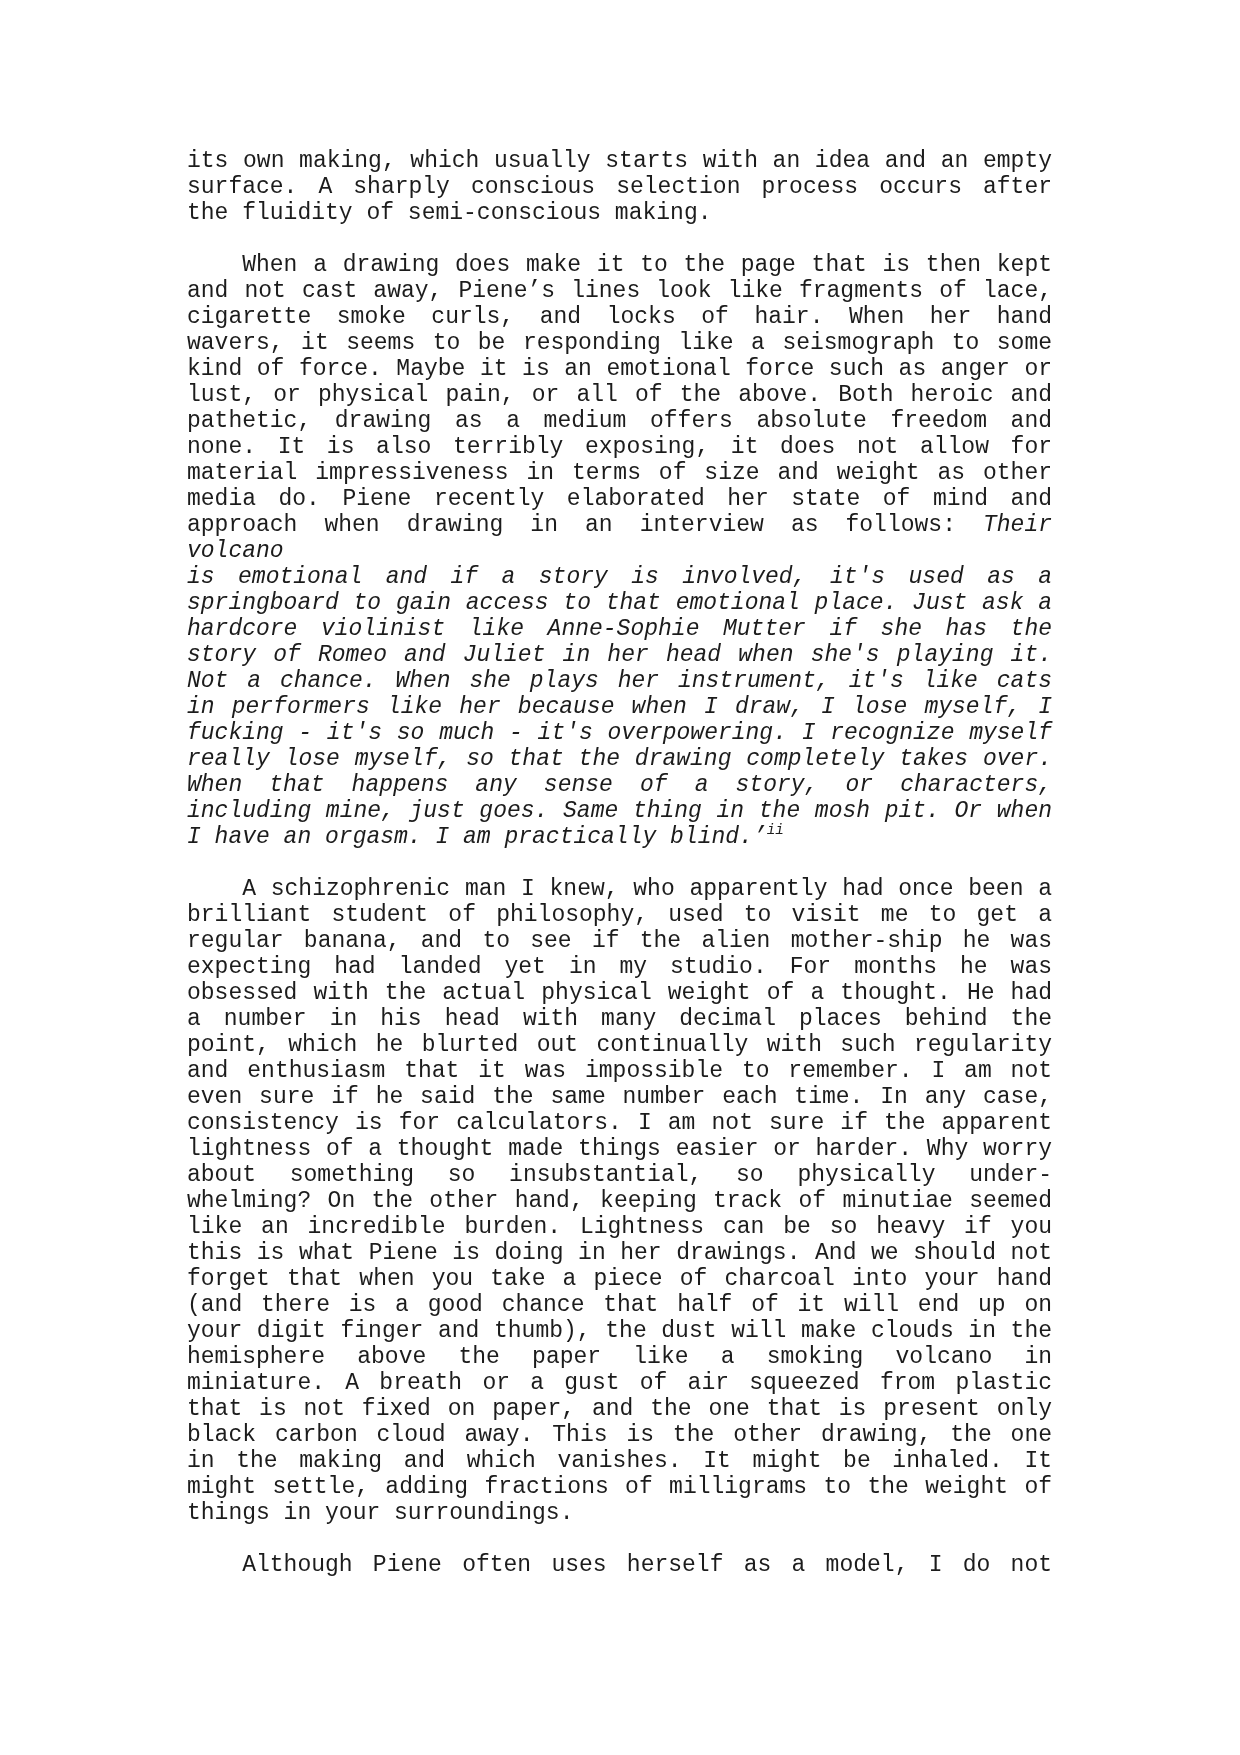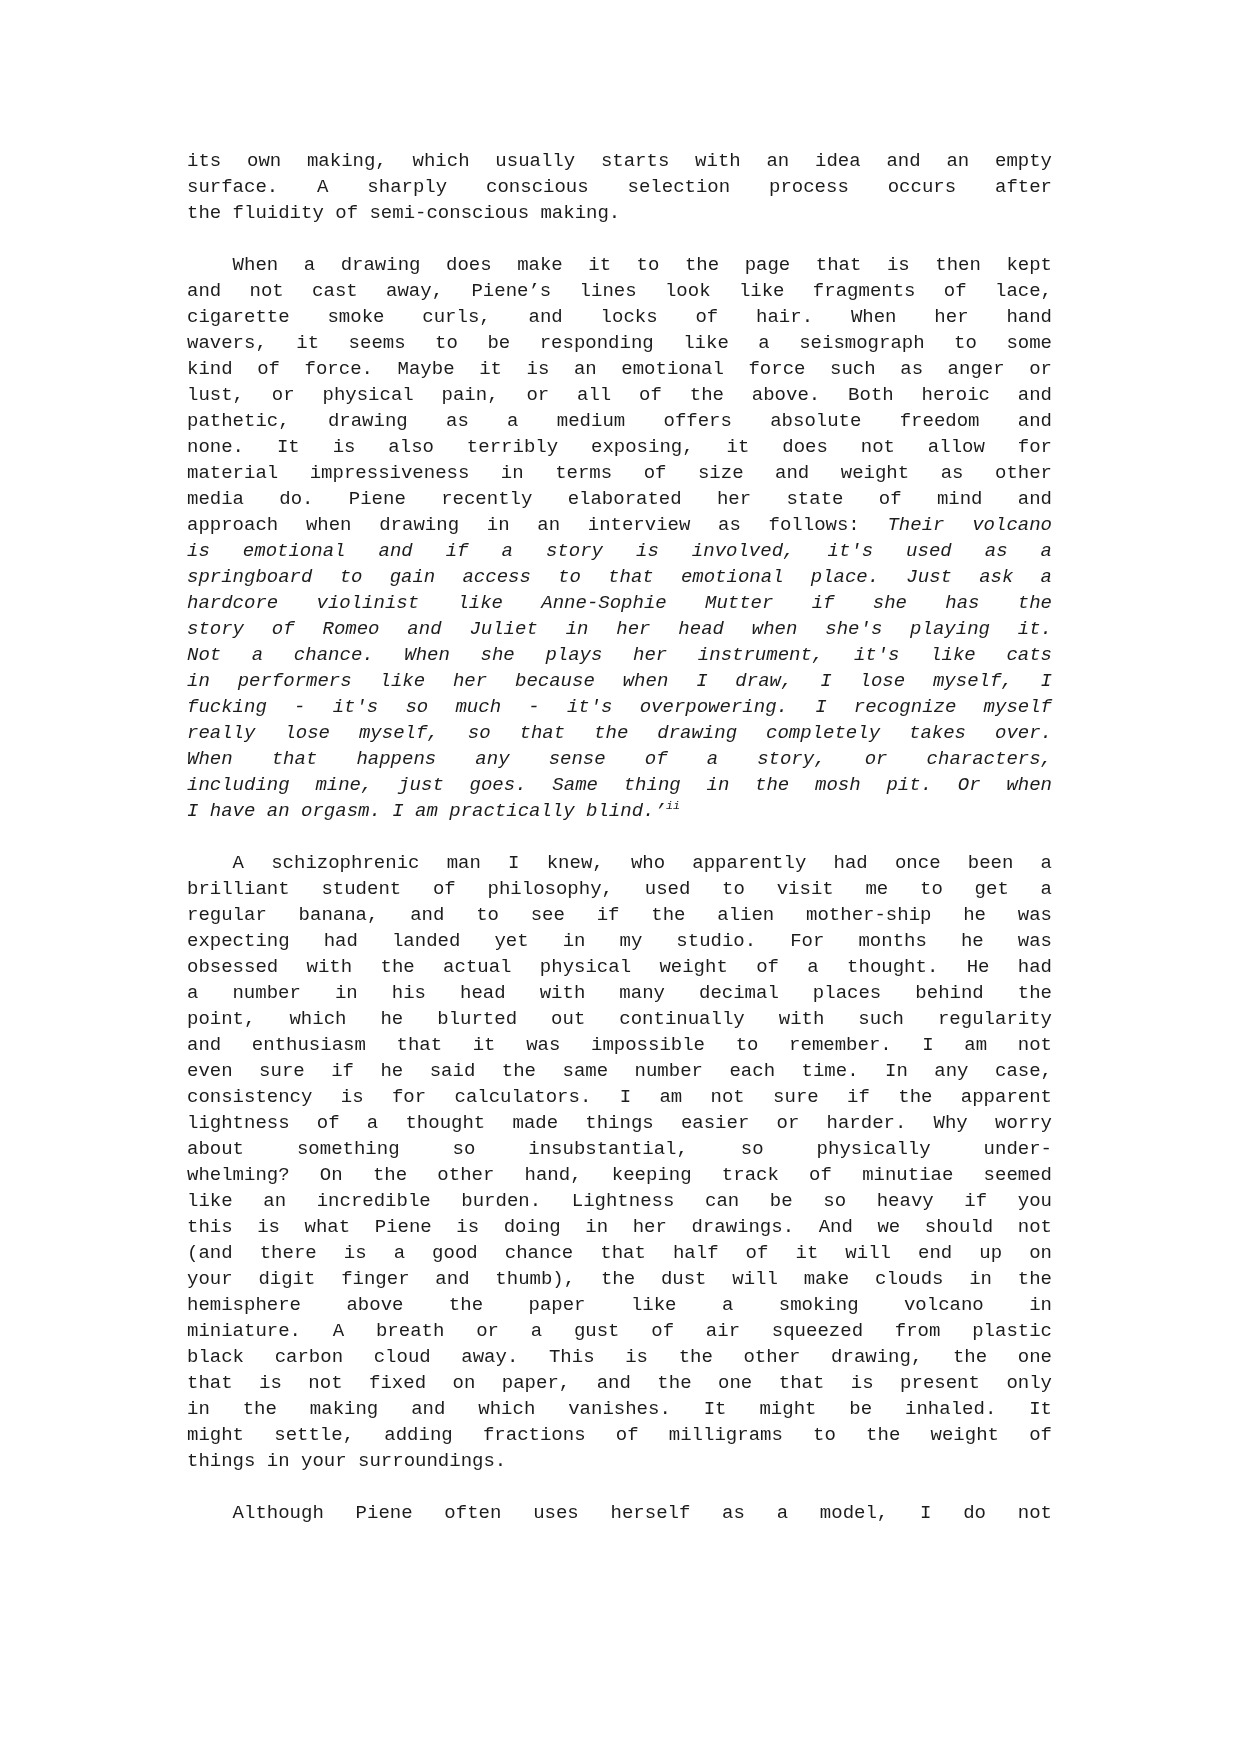--- a/index.html
+++ b/index.html
@@ -14,21 +14,21 @@
   }
   .page{
     position:relative;
     width:1240px;height:1755px;
     background:var(--page-bg);
     overflow:hidden;
   }
   .text-block{
     position:absolute;
     left:187px;top:148px;width:865px;
-    font-size:19px;
+    font-size:23px;
     line-height:26px;
     color:var(--ink);
     font-family:"Liberation Mono","DejaVu Sans Mono",monospace;
   }
   .para{margin:0 0 26px 0;}
   .para:last-child{margin-bottom:0;}
   .line{
     text-align:justify;
     white-space:normal;
   }
@@ -87,26 +87,27 @@
         <div class="line jl"><span>a number in his head with many decimal places behind the</span></div>
         <div class="line jl"><span>point, which he blurted out continually with such regularity</span></div>
         <div class="line jl"><span>and enthusiasm that it was impossible to remember. I am not</span></div>
         <div class="line jl"><span>even sure if he said the same number each time. In any case,</span></div>
         <div class="line jl"><span>consistency is for calculators. I am not sure if the apparent</span></div>
         <div class="line jl"><span>lightness of a thought made things easier or harder. Why worry</span></div>
         <div class="line jl"><span>about something so insubstantial, so physically under-</span></div>
         <div class="line jl"><span>whelming? On the other hand, keeping track of minutiae seemed</span></div>
         <div class="line jl"><span>like an incredible burden. Lightness can be so heavy if you</span></div>
         <div class="line jl"><span>this is what Piene is doing in her drawings. And we should not</span></div>
+        <div class="line jl"><span>forget that when you take a piece of charcoal into your hand</span></div>
         <div class="line jl"><span>(and there is a good chance that half of it will end up on</span></div>
         <div class="line jl"><span>your digit finger and thumb), the dust will make clouds in the</span></div>
         <div class="line jl"><span>hemisphere above the paper like a smoking volcano in</span></div>
         <div class="line jl"><span>miniature. A breath or a gust of air squeezed from plastic</span></div>
+        <div class="line jl"><span>that is not fixed on paper, and the one that is present only</span></div>
         <div class="line jl"><span>black carbon cloud away. This is the other drawing, the one</span></div>
-        <div class="line jl"><span>that is not fixed on paper, and the one that is present only</span></div>
         <div class="line jl"><span>in the making and which vanishes. It might be inhaled. It</span></div>
         <div class="line jl"><span>might settle, adding fractions of milligrams to the weight of</span></div>
         <div class="line"><span>things in your surroundings.</span></div>
       </div>
       <div class="para">
         <div class="line jl indent"><span>Although Piene often uses herself as a model, I do not</span></div>
       </div>
     </div>
 </div>
 

